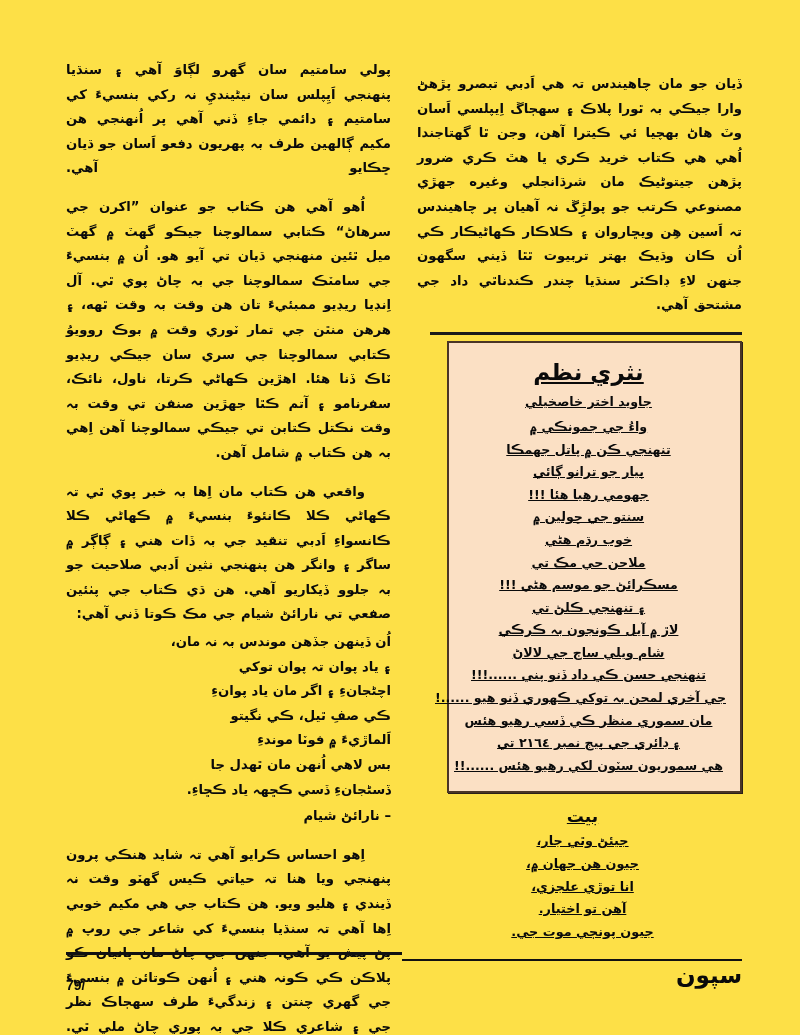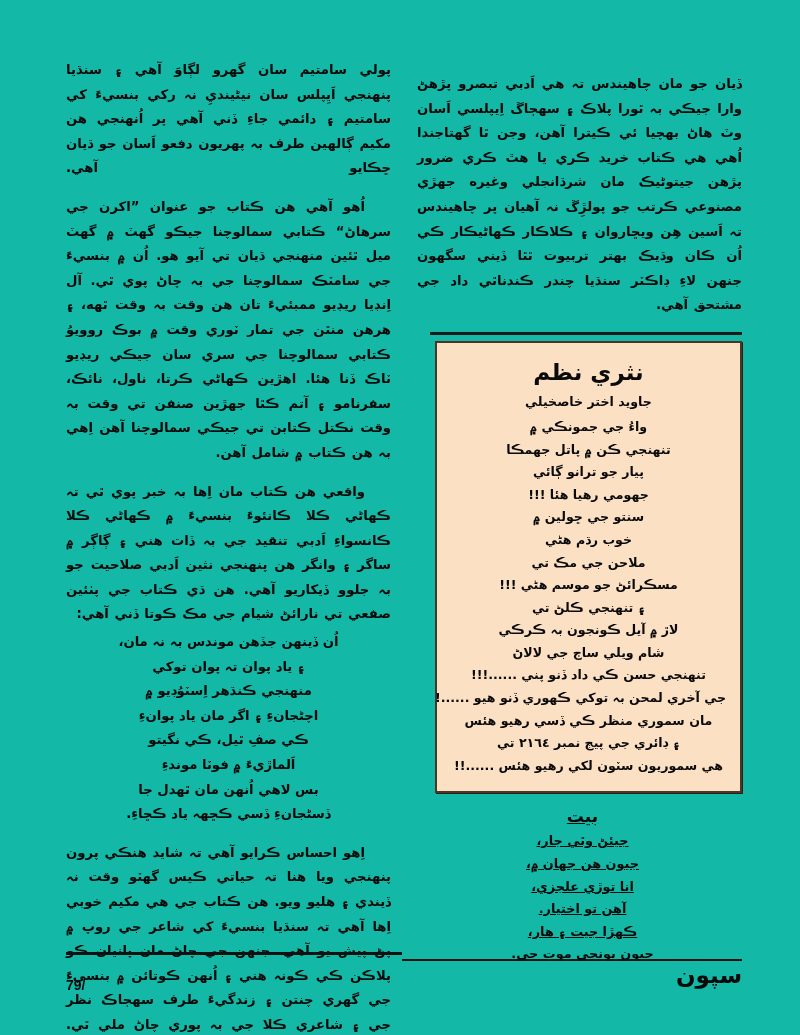--- a/index.html
+++ b/index.html
@@ -13,21 +13,21 @@
     height: 1035px;
     position: relative;
     overflow: hidden;
     font-family: "DejaVu Sans", "Liberation Sans", sans-serif;
     color: #0a0a0a;
   }
 
   .page {
     position: absolute;
     inset: 0;
-    background: #14b8a6;
+    background: #fde047;
   }
 
   
   .columns {
     position: absolute;
     top: 58px;
     left: 66px;
     width: 676px;
     height: 880px;
     display: flex;
@@ -54,21 +54,21 @@
   .para.flushend { text-align-last: justify; }
 
   
   .verse {
     margin: 3px 0 2px 0;
     text-align: center;
     font-size: 13.2px;
     font-weight: 700;
     line-height: 24.6px;
   }
-  .verse .vline { display: block; white-space: nowrap; }
+  .verse .vline { display: block; white-space: nowrap; text-align: right; }
   .attrib {
     text-align: right;
     font-size: 13.2px;
     font-weight: 700;
     line-height: 24.6px;
     margin: 2px 0 2px 0;
   }
 
   
   .rule-top {
@@ -77,22 +77,23 @@
     border-top: 3px solid #1a1a1a;
     margin: 14px 0 6px 0;
   }
 
   .poembox {
     width: 275px;
     margin: 0 0 4px 6px;
     border: 2px solid #4a3526;
     background: #fbe0c4;
     box-sizing: content-box;
-    padding: 12px 14px 14px 14px;
+    padding: 12px 14px 14px 2px;
     box-shadow: 1px 1px 0 #2a2018;
+    text-decoration: underline;
   }
   .poem-title {
     text-align: center;
     font-size: 23px;
     font-weight: 700;
     line-height: 30px;
     margin: 2px 0 4px 0;
   }
   .poem-author {
     text-align: center;
@@ -189,28 +190,28 @@
 
       <p class="para flushend">پولي سامتيم سان گهرو لڳاوَ آهي ۽ سنڌيا پنهنجي اَيِپلس سان نيڻينديِ نہ رکي بنسيءَ کي سامتيم ۽ دائمي جاءِ ڏني آهي پر اُنهنجي هن مکيم ڳالهين طرف بہ پهريون دفعو اَسان جو ڌيان ڇڪايو آهي.</p>
 
       <p class="para indent lastright">اُهو آهي هن ڪتاب جو عنوان ”اکرن جي سرهاڻ“ ڪتابي سمالوچنا جيڪو گهٽ ۾ گهٽ ميل ٿئين منهنجي ڌيان تي آيو هو. اُن ۾ بنسيءَ جي سامٽڪ سمالوچنا جي بہ چاڻ پوي ٿي. آل اِنڊيا ريڊيو ممبئيءَ تان هن وقت بہ وقت ٿهه، ۽ هرهن منٿن جي تمار ٽوري وقت ۾ بوڪ روويوُ ڪتابي سمالوچنا جي سري سان جيڪي ريڊيو ٽاڪ ڏنا هئا. اهڙين ڪهاڻي ڪرتا، ناول، نائڪ، سفرنامو ۽ آتم ڪٿا جهڙين صنفن تي وقت بہ وقت نڪتل ڪتابن تي جيڪي سمالوچنا آهن اِهي بہ هن ڪتاب ۾ شامل آهن.</p>
 
       <p class="para indent lastright">واقعي هن ڪتاب مان اِها بہ خبر پوي ٿي تہ ڪهاڻي ڪلا ڪانئوءَ بنسيءَ ۾ ڪهاڻي ڪلا ڪانسواءِ اَدبي تنقيد جي بہ ڏات هني ۽ ڳاڳر ۾ ساگر ۽ وانگر هن پنهنجي نثين اَدبي صلاحيت جو بہ جلوو ڏيکاريو آهي. هن ڌي ڪتاب جي پٺئين صفعي تي نارائڻ شيام جي مڪ ڪوتا ڏني آهي:</p>
 
       <div class="verse">
         <span class="vline">اُن ڏينهن جڏهن موندس بہ نہ مان،</span>
         <span class="vline">۽ ياد پوان تہ پوان توکي</span>
-        <span class="vline">منهنجي ڪنڌهر اِسٽوُڊيو ۾</span>
         <span class="vline">اچڻجانءِ ۽ اگر مان ياد پوانءِ</span>
         <span class="vline">ڪي صفِ ٿيل، ڪي نگيتو</span>
         <span class="vline">اَلماڙيءَ ۾ فوٽا موندءِ</span>
         <span class="vline">بس لاهي اُنهن مان ٿهدل جا</span>
         <span class="vline">ڏسڻجانءِ ڏسي ڪڇهہ ياد ڪڇاءِ.</span>
       </div>
 
+      <div class="attrib">– نارائڻ شيام</div>
 
       <p class="para indent lastright">اِهو احساس ڪرايو آهي تہ شايد هنڪي پرون پنهنجي ويا هنا تہ حياتي ڪيس گهٽو وقت نہ ڏيندي ۽ هليو ويو. هن ڪتاب جي هي مکيم خوبي اِها آهي تہ سنڌيا بنسيءَ کي شاعر جي روپ ۾ پڻ پيش يو آهي. جنهن جي چاڻ مان پانيان ڪو پلاڪن ڪي ڪونہ هني ۽ اُنهن ڪوتائن ۾ بنسيءَ جي گهري چنتن ۽ زندگيءَ طرف سهڄاڪ نظر جي ۽ شاعري ڪلا جي بہ پوري چاڻ ملي ٿي. مان رکي هِت اُنهن ڪڇهہ ڪوتائن جا عنوان ڏيان ٿو 'ترشنڪو'، 'اِهو سِڪ'، 'اِنعام' اِنڪري ٿو</p>
 
     </div>
 
     <div class="col">
 
       <p class="para lastright">ڏيان جو مان چاهيندس تہ هي اَدبي تبصرو پڙهڻ وارا جيڪي بہ ٿورا پلاڪ ۽ سهڄاڱ اِيپلسي اَسان وٽ هاڻ بهچيا ئي ڪيترا آهن، وجن ٿا گهتاجندا اُهي هي ڪتاب خريد ڪري يا هٿ ڪري ضرور پڙهن جيتوڻيڪ مان شرڌانجلي وغيره جهڙي مصنوعي ڪرتب جو پولڙِڱ نہ آهيان پر چاهيندس تہ اَسين هِن ويڇاروان ۽ ڪلاڪار ڪهاڻيڪار ڪي اُن ڪان وڌيڪ بهتر تربيوت ٿٿا ڏيني سگهون جنهن لاءِ ڊاڪٽر سنڌيا چندر ڪندناٿي داد جي مشتحق آهي.</p>
 
       <div class="rule-top"></div>
@@ -237,21 +238,20 @@
           <span class="pline">هي سموريون سٽون لکي رهيو هئس ......!!</span>
         </div>
       </div>
 
       <div class="bait-wrap">
         <div class="bait-title">بيت</div>
         <span class="bline">جيئڻ وٿي جار،</span>
         <span class="bline">جيون هن جهان ۾،</span>
         <span class="bline">انا توڙي علجزي،</span>
         <span class="bline">آهن تو اختيار.</span>
-        <span class="bline">ڪهڙا جيت ۽ هار،</span>
         <span class="bline">جيون پونڄي موت جي.</span>
       </div>
 
     </div>
 
   </div>
 
   <div class="footer">
     <div class="footer-rule-left"></div>
     <div class="footer-rule-right"></div>

